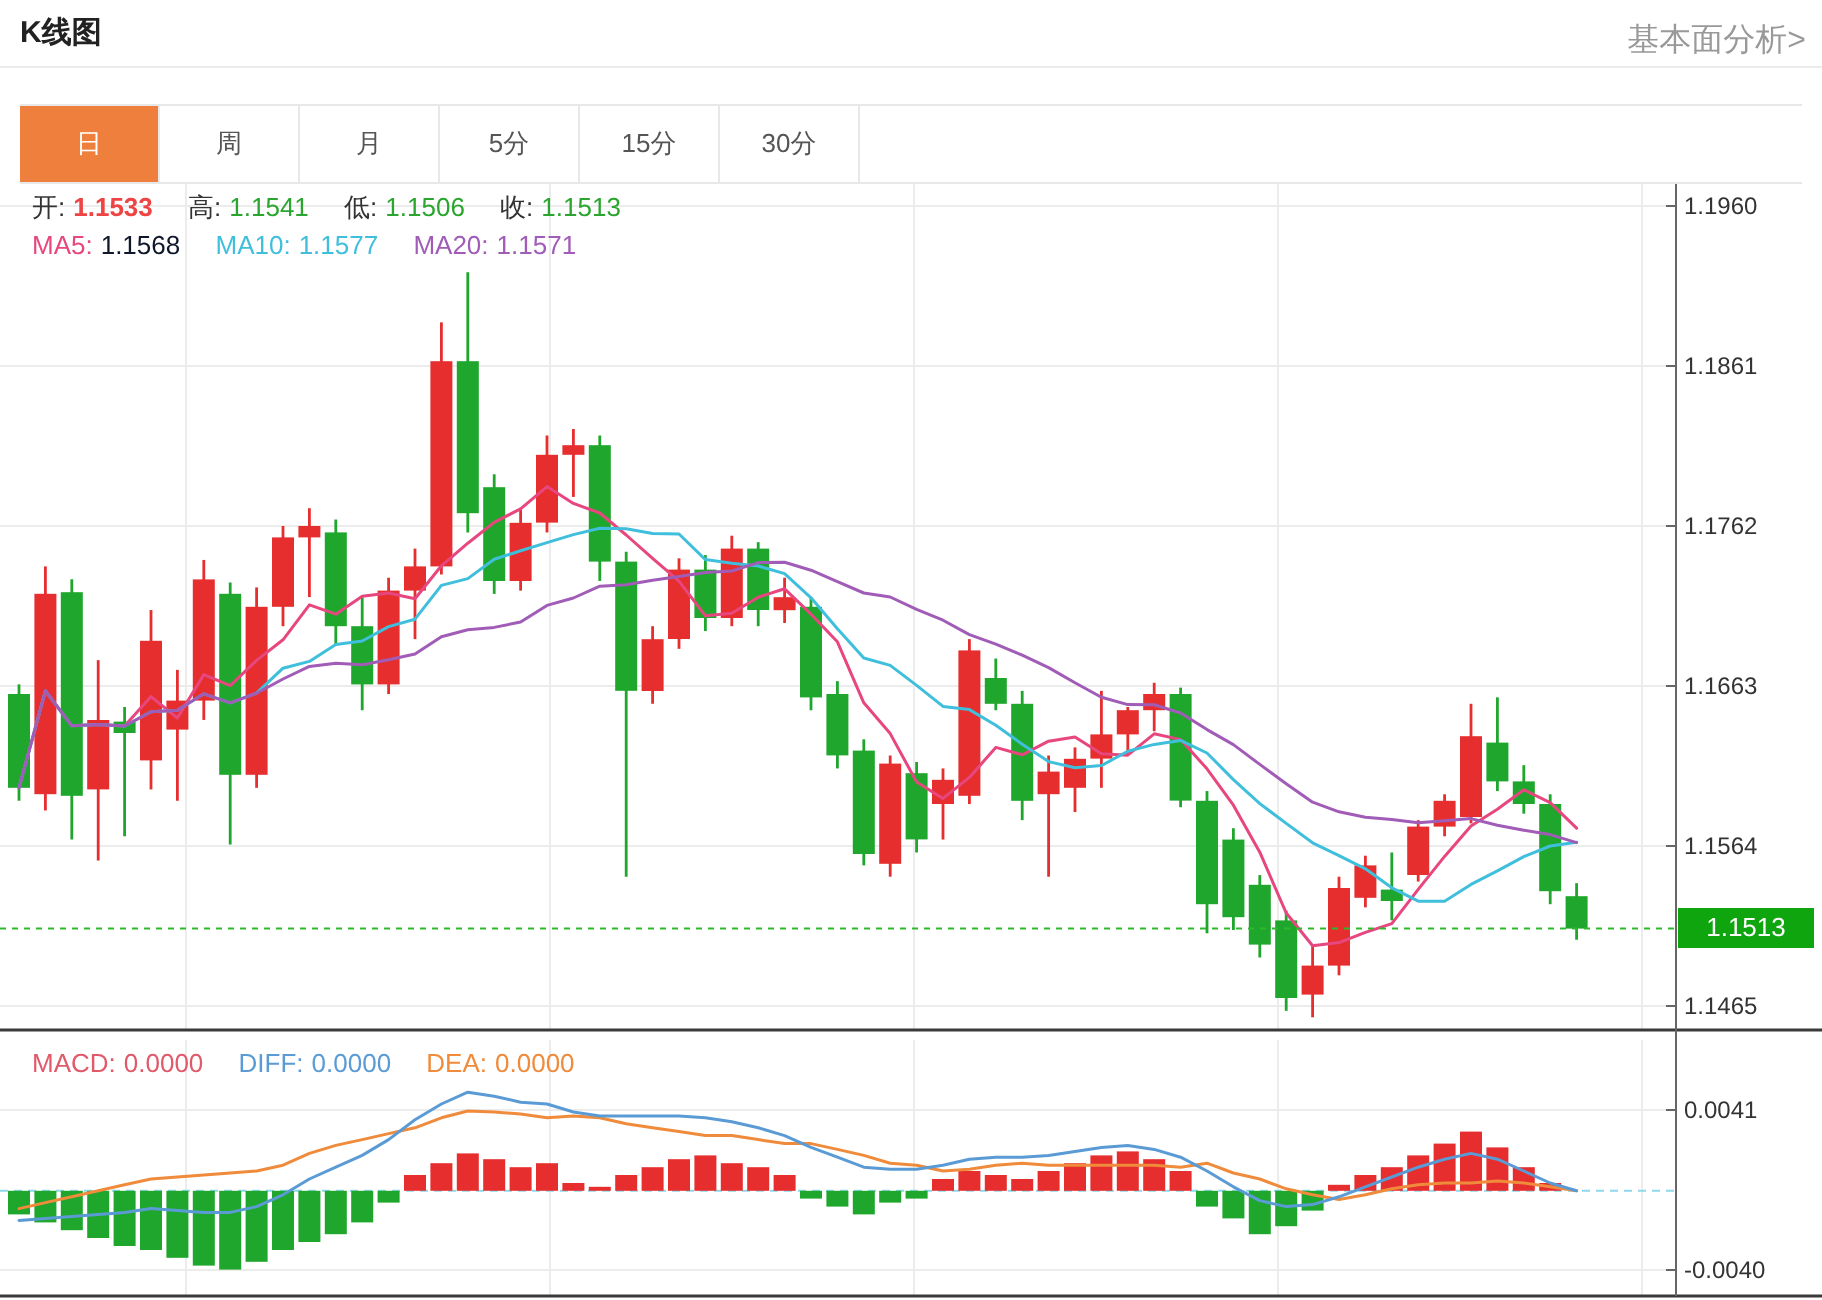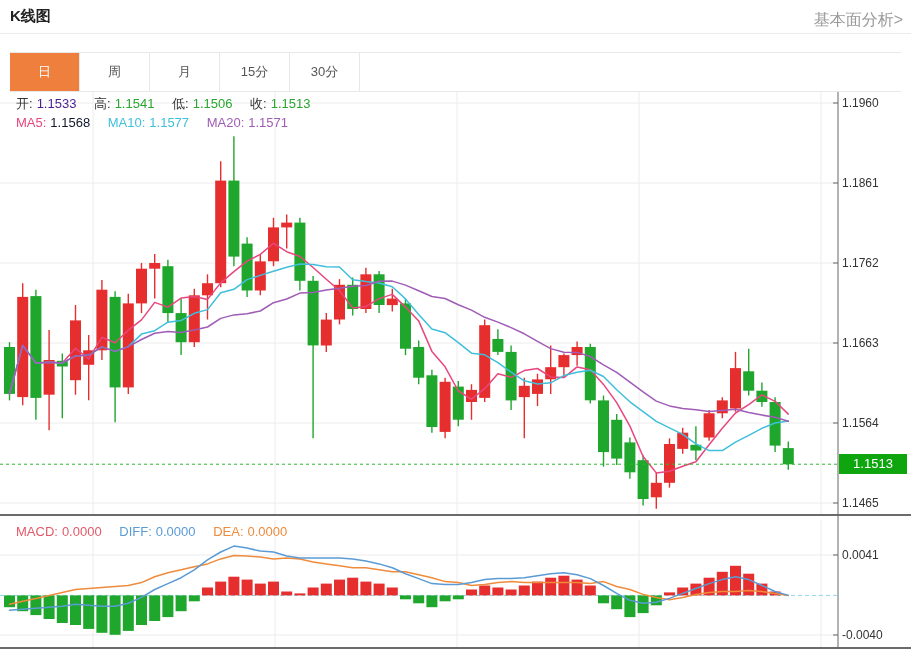--- a/index.html
+++ b/index.html
@@ -284,26 +284,27 @@
 
 <div class="hdr">
   <div class="hdr-title">K线图</div>
   <a class="hdr-link">基本面分析&gt;</a>
 </div>
 
 <div class="tabs">
   <div class="tab active" style="background: rgb(238, 127, 61);">日</div>
   <div class="tab">周</div>
   <div class="tab">月</div>
+  <div class="tab">5分</div>
   <div class="tab">15分</div>
   <div class="tab">30分</div>
 </div>
 
 <div class="legend" style="left:16px;top:95px;">
-  <span class="lab">开:</span><span class="gap" style="color: #4c1d95;">1.1533</span>
+  <span class="lab">开:</span><span class="gap" style="color: #ef4444; font-weight: bold;">1.1533</span>
   <span class="lab">高:</span><span class="gap" style="color: rgb(42, 165, 47);">1.1541</span>
   <span class="lab">低:</span><span class="gap" style="color: rgb(42, 165, 47);">1.1506</span>
   <span class="lab">收:</span><span style="color: rgb(42, 165, 47);">1.1513</span>
 </div>
 
 <div class="legend" style="left:16px;top:115px;">
   <span style="color: rgb(232, 70, 127);">MA5:</span><span class="gap" style="color: #0f172a;">1.1568</span>
   <span style="color: rgb(63, 191, 220);">MA10:</span><span class="gap" style="color: rgb(63, 191, 220);">1.1577</span>
   <span style="color: rgb(160, 92, 182);">MA20:</span><span style="color: rgb(160, 92, 182);">1.1571</span>
 </div>

